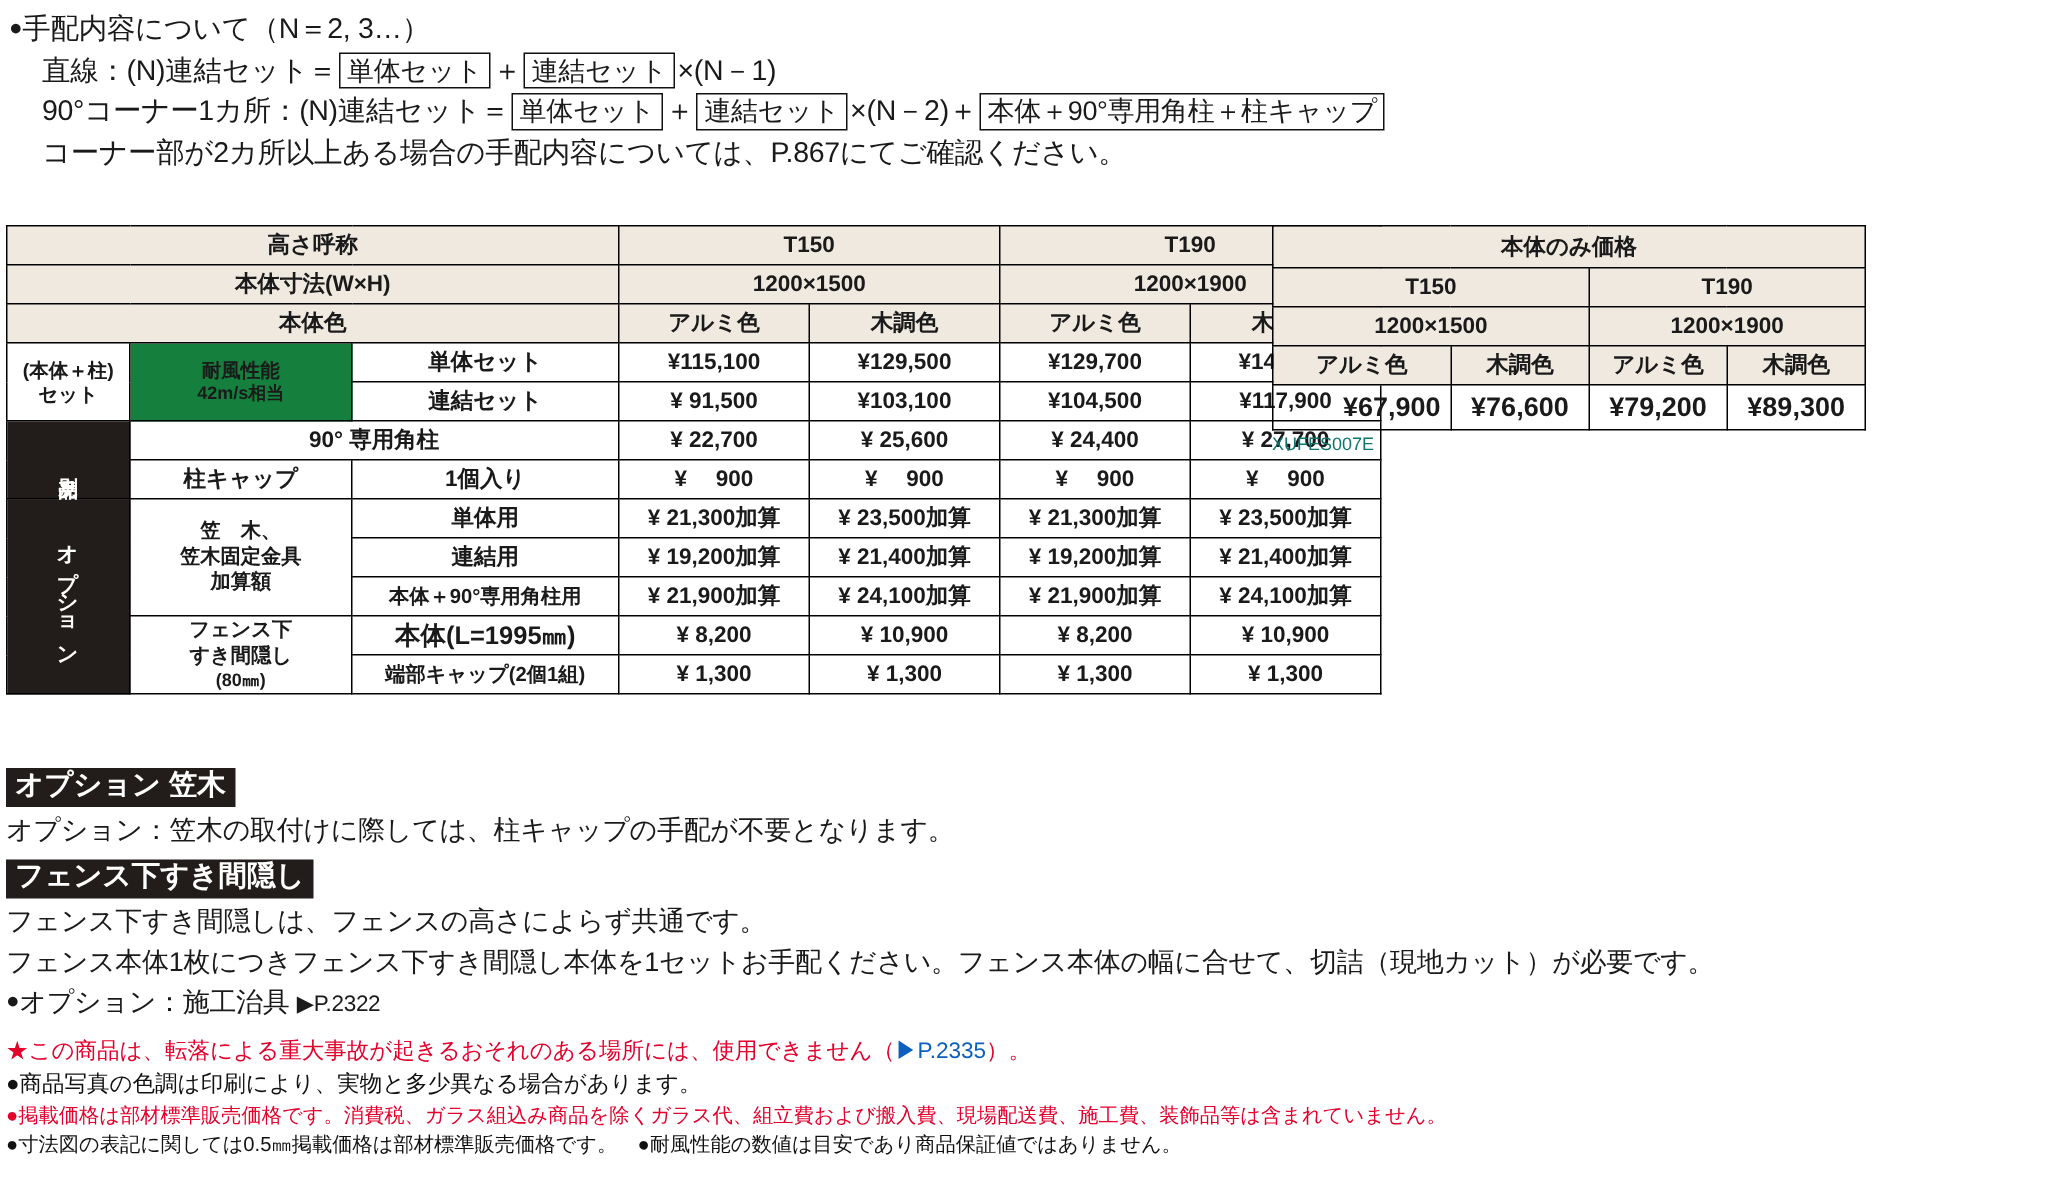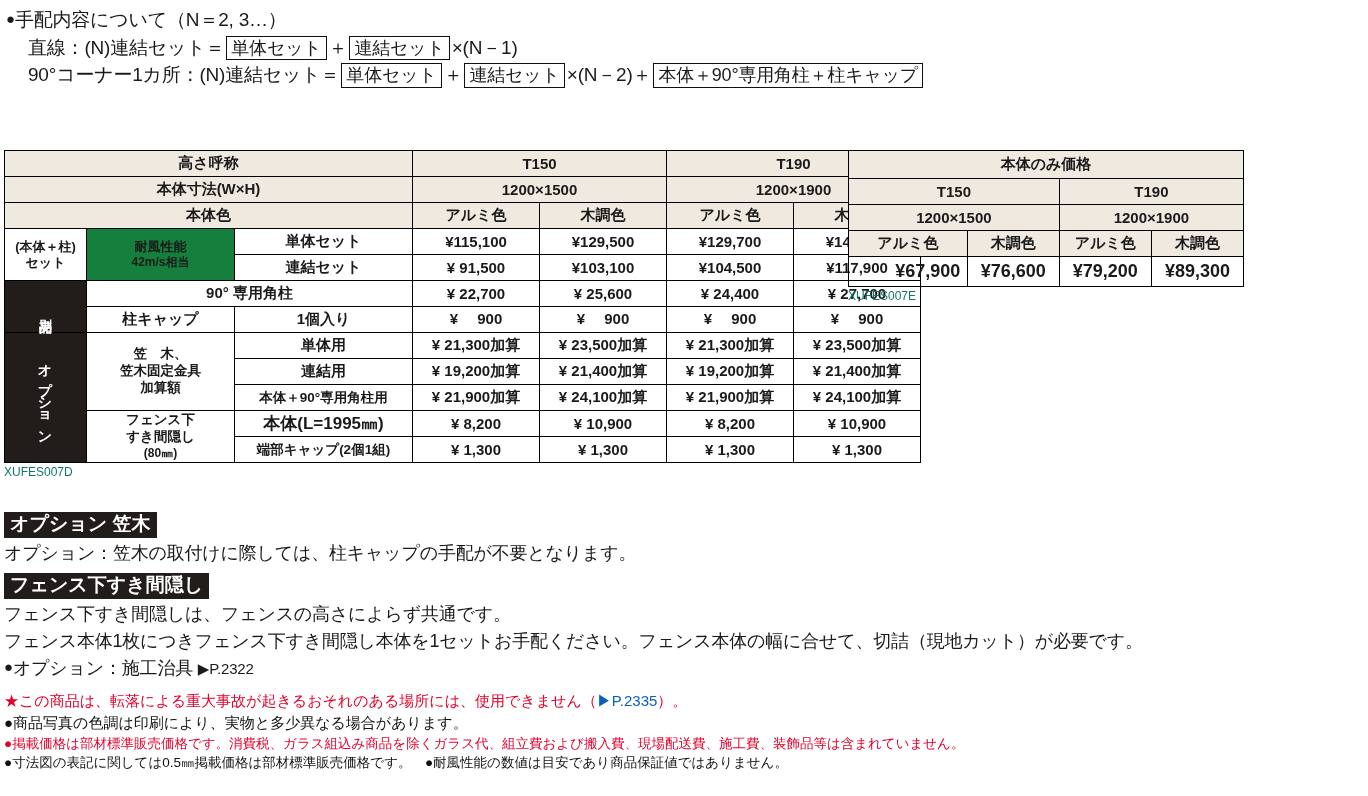--- a/index.html
+++ b/index.html
@@ -90,20 +90,21 @@
   <div class="notes">
     <div class="note-line">
       <span class="bullet">●</span><span>手配内容について（N＝2, 3…）</span>
     </div>
     <div class="note-line indent1">
       <span>直線：(N)連結セット＝</span><span class="boxed">単体セット</span><span>＋</span><span class="boxed">連結セット</span><span>×(N－1)</span>
     </div>
     <div class="note-line indent2">
       <span>90°コーナー1カ所：(N)連結セット＝</span><span class="boxed">単体セット</span><span>＋</span><span class="boxed">連結セット</span><span>×(N－2)＋</span><span class="boxed">本体＋90°専用角柱＋柱キャップ</span>
     </div>
+    <div class="note-line indent2">コーナー部が2カ所以上ある場合の手配内容については、P.867にてご確認ください。</div>
   </div>
 
   <div class="main-wrap">
     <table class="main-table">
 
       <tbody>
           <tr>
         <td class="hdr" colspan="3" style="width:322px">高さ呼称</td>
         <td class="hdr" colspan="2" style="width:254px">T150</td>
         <td class="hdr" colspan="2" style="width:254px">T190</td>
@@ -207,21 +208,20 @@
       </tr>
       <tr>
         <td style="font-size:13.5px">端部キャップ(2個1組)</td>
         <td class="num">¥  1,300</td>
         <td class="num">¥  1,300</td>
         <td class="num">¥  1,300</td>
         <td class="num">¥  1,300</td>
       </tr>
     </tbody>
       </table>
-    <div class="code">XUFES007D</div>
   </div>
 
   <div class="price-wrap">
     <table class="price-table">
       <tbody>
           <tr>
         <td class="hdr" colspan="4" style="width:512px; height:28px;">本体のみ価格</td>
       </tr>
       <tr>
         <td class="hdr" colspan="2" style="width:256px">T150</td>

